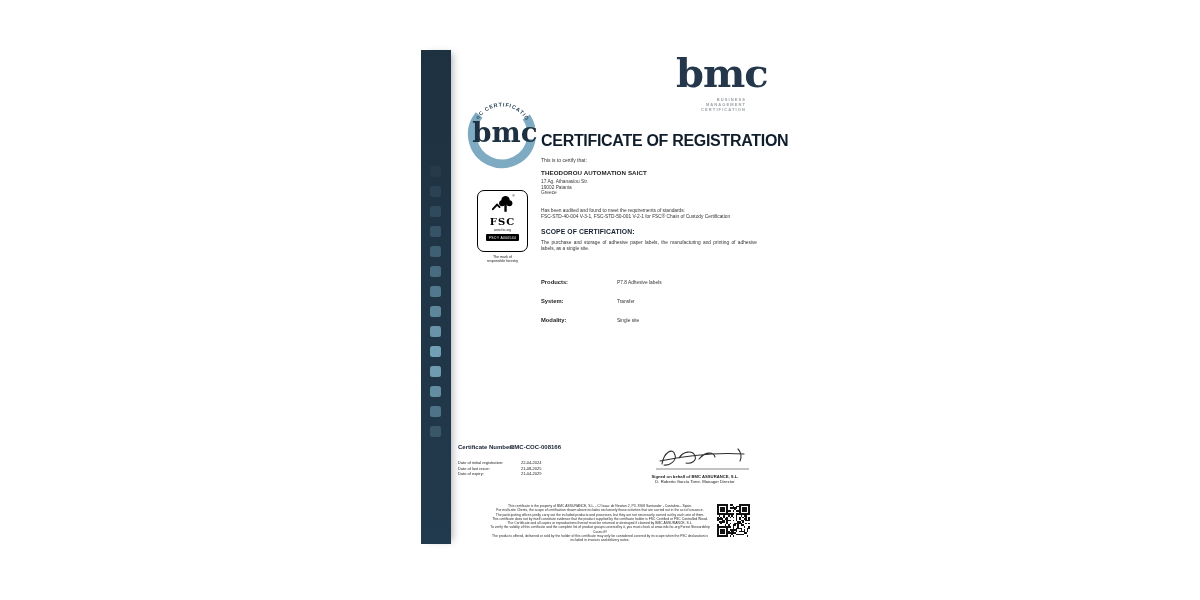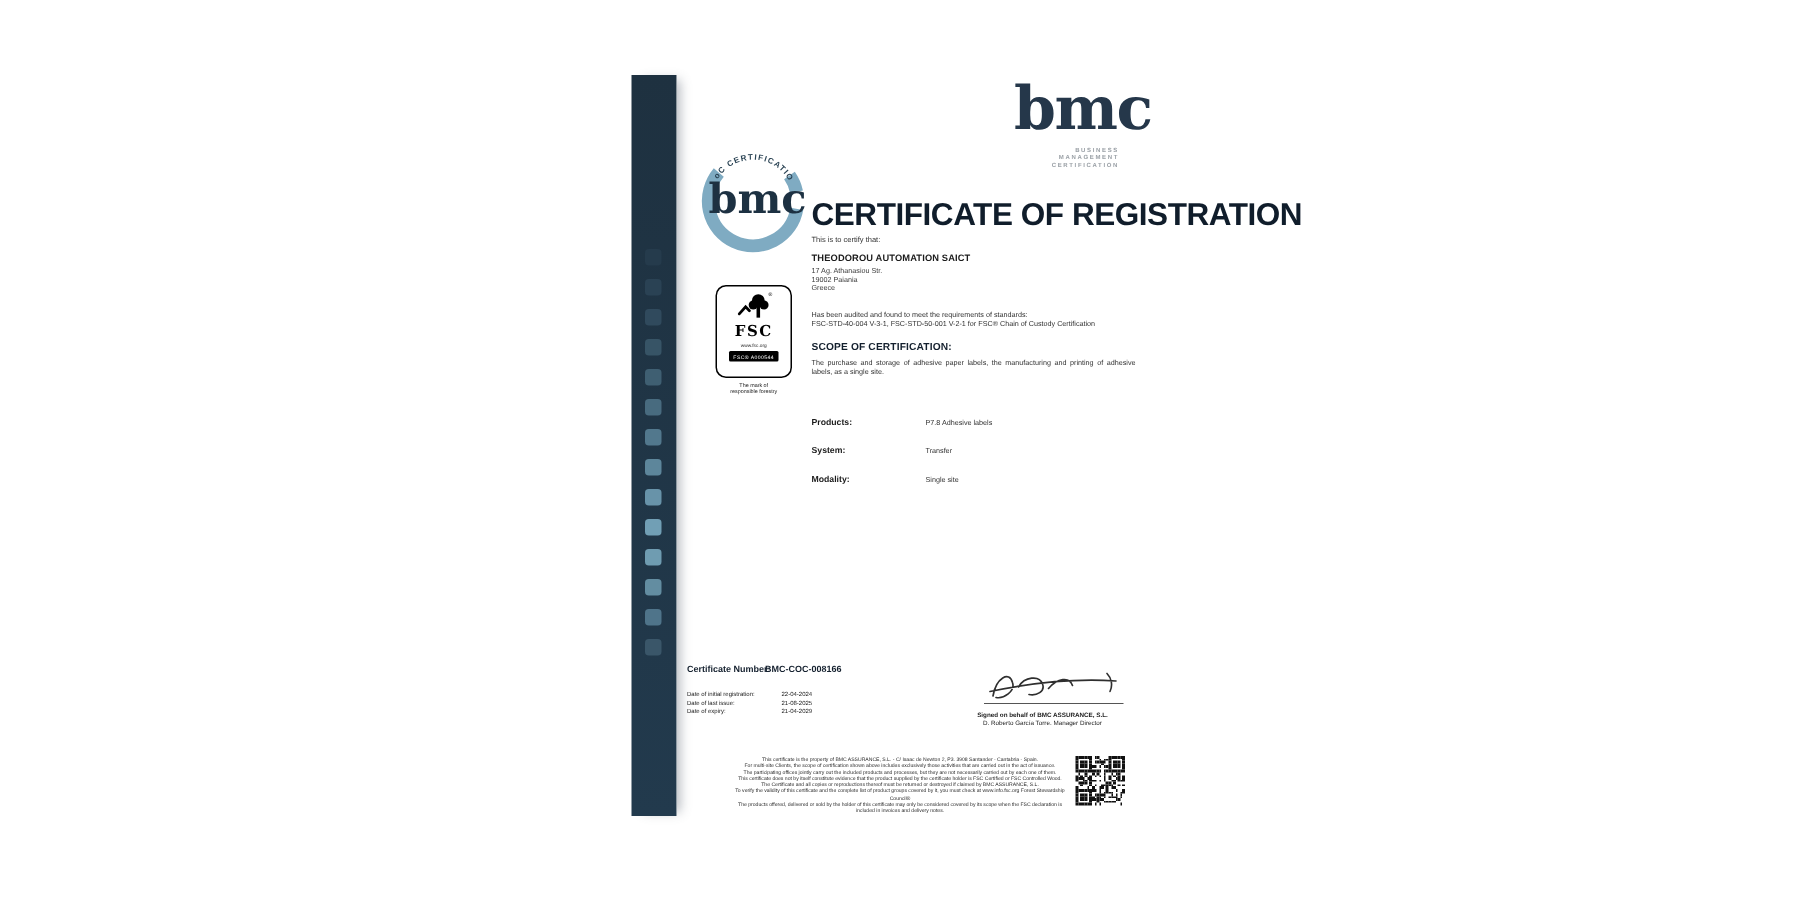--- a/index.html
+++ b/index.html
@@ -17,21 +17,21 @@
   
   .badge{left:466px;top:89px;width:78px;height:84px;}
 
   
   .wordmark{left:676px;top:53px;font-family:"DejaVu Serif",serif;font-weight:600;
             font-size:40px;line-height:40px;color:#25374a;letter-spacing:-1px;}
   .wordmark-sub{left:686px;top:97px;width:60px;text-align:right;color:#9aa0a6;
                 font-size:4px;line-height:5.2px;letter-spacing:1.1px;font-weight:bold;}
 
   
-  .title{left:541px;top:132px;font-size:21px;font-weight:bold;color:#101d2b;letter-spacing:-.3px;}
+  .title{left:541px;top:132px;font-size:16px;font-weight:bold;color:#101d2b;letter-spacing:-.3px;}
   .certify{left:541px;top:157px;font-size:5px;color:#333;}
   .company{left:541px;top:169px;font-size:6.2px;font-weight:bold;color:#1c1c1c;letter-spacing:.1px;}
   .addr{left:541px;top:179px;font-size:4.8px;line-height:5.6px;color:#3c3c3c;}
   .audit{left:541px;top:208px;width:216px;font-size:4.8px;line-height:6px;color:#333;}
   .scope-h{left:541px;top:228px;font-size:6.8px;font-weight:bold;color:#14202e;letter-spacing:.1px;}
   .scope-t{left:541px;top:240px;width:216px;font-size:4.8px;line-height:6px;color:#333;text-align:justify;}
 
   .field-label{font-size:5.8px;font-weight:bold;color:#1c1c1c;}
   .field-value{font-size:4.8px;color:#333;}
 

